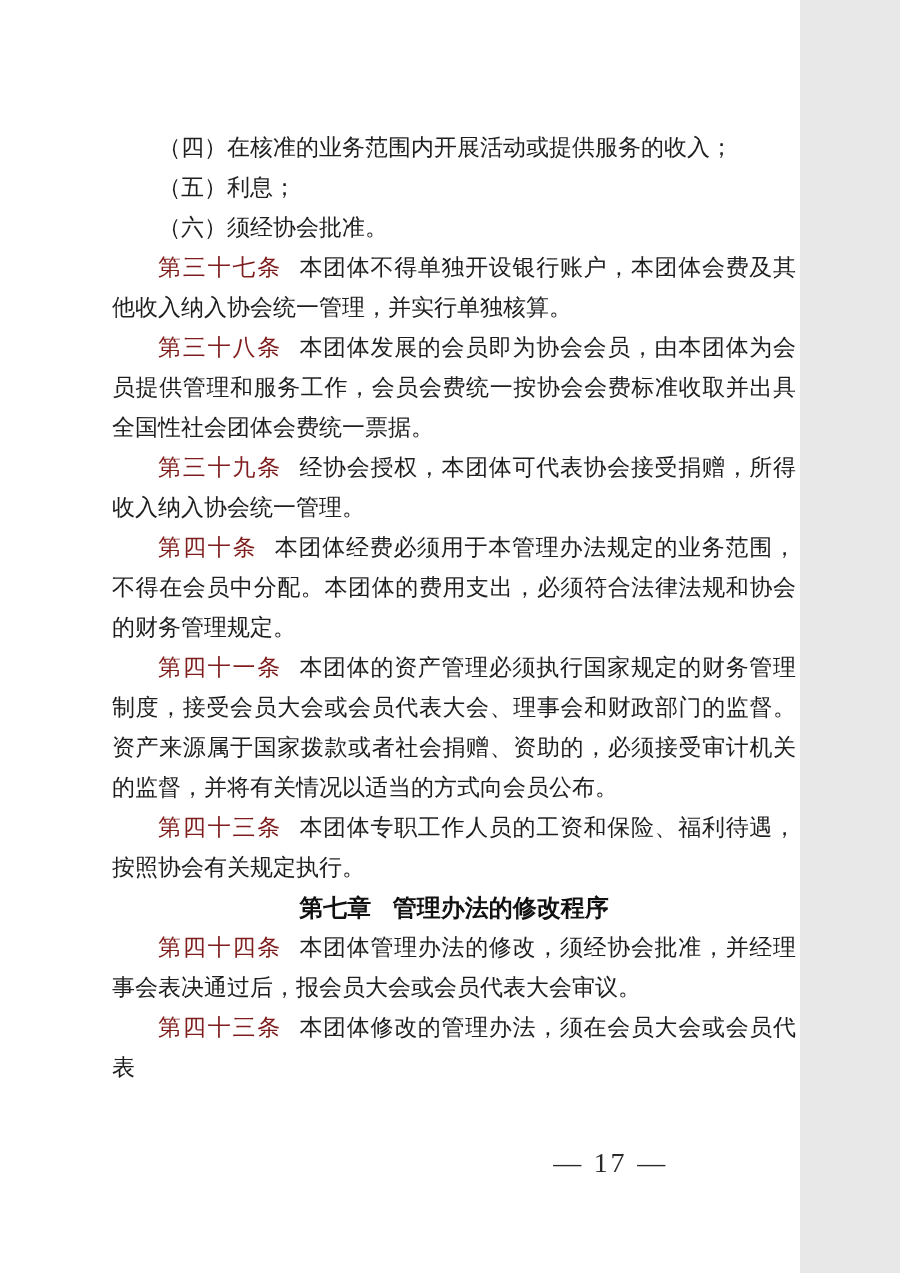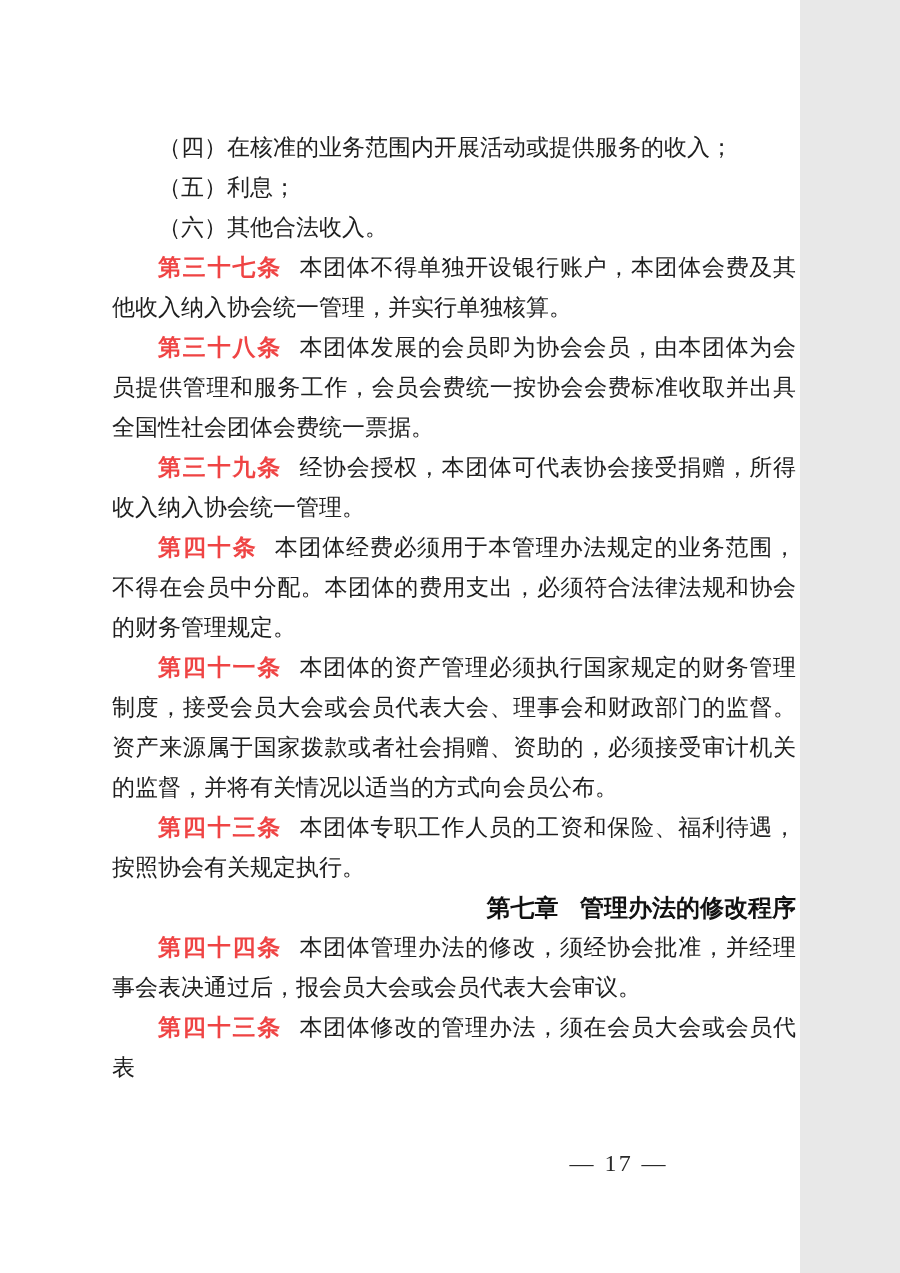--- a/index.html
+++ b/index.html
@@ -24,65 +24,65 @@
     font-size: 23px;
     line-height: 40px;
     text-align: justify;
   }
   .para {
     margin: 0;
     text-indent: 2em;
     font-weight: 400;
   }
   .article-label {
-    font-weight: 700;
-    color: #ef4444;
+    font-weight: 400;
+    color: #7f1d1d;
     margin-right: 0.75em;
     letter-spacing: 0.05em;
     margin-top: 29px;
   }
   .chapter-heading {
     margin: 0;
     text-indent: 0;
-    text-align: right;
+    text-align: center;
     font-family: Liberation Serif, serif;
     font-weight: 700;
     font-size: 24px;
     line-height: 40px;
     color: #111111;
   }
   .chapter-label {
     margin-right: 0.9em;
   }
   .page-footer {
     position: absolute;
     top: 1146px;
     right: 132px;
-    font-size: 24px;
+    font-size: 28px;
     line-height: 34px;
     color: #2a2a2a;
     font-family: "Liberation Serif", "DejaVu Serif", serif;
     letter-spacing: 0.1em;
   }
 </style>
 </head>
 <body>
 
 <div class="page">
 
   <div class="text-block">
 
     <p class="para">
       <span>（四）在核准的业务范围内开展活动或提供服务的收入；</span>
     </p>
     <p class="para">
       <span>（五）利息；</span>
     </p>
     <p class="para">
-      <span>（六）其他合法收入。</span>
+      <span>（六）须经协会批准。</span>
     </p>
 
     <p class="para">
       <span class="article-label">第三十七条</span><span>本团体不得单独开设银行账户，本团体会费及其他收入纳入协会统一管理，并实行单独核算。</span>
     </p>
     <p class="para">
       <span class="article-label">第三十八条</span><span>本团体发展的会员即为协会会员，由本团体为会员提供管理和服务工作，会员会费统一按协会会费标准收取并出具全国性社会团体会费统一票据。</span>
     </p>
     <p class="para">
       <span class="article-label">第三十九条</span><span>经协会授权，本团体可代表协会接受捐赠，所得收入纳入协会统一管理。</span>

